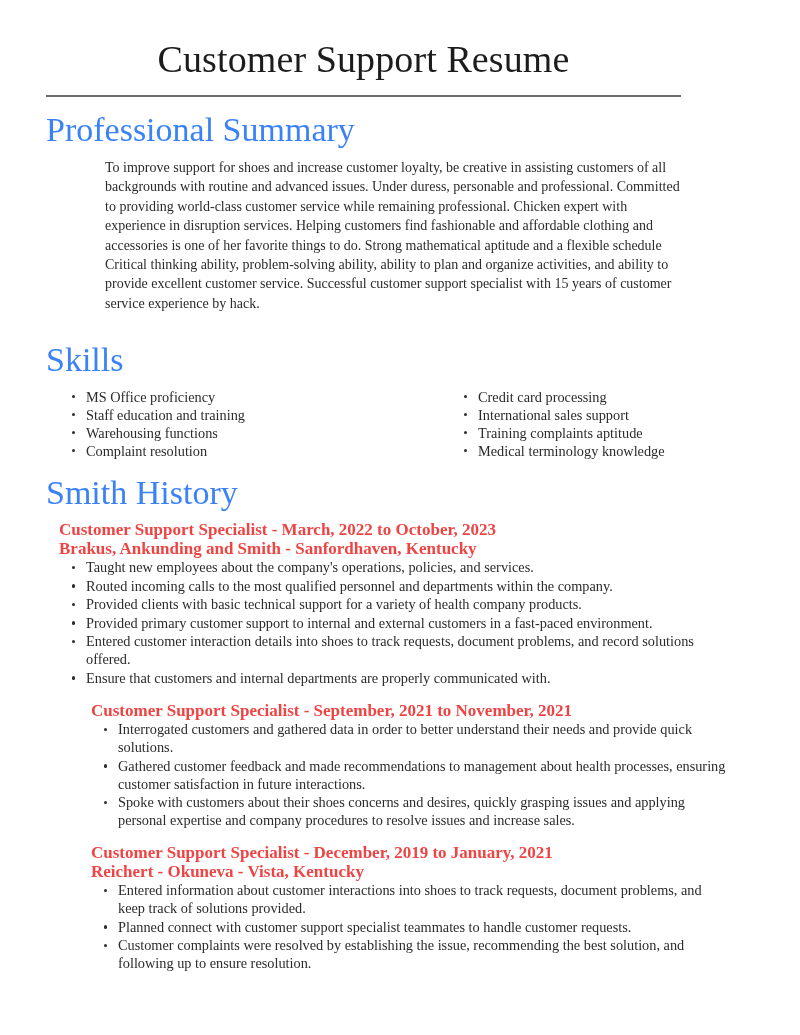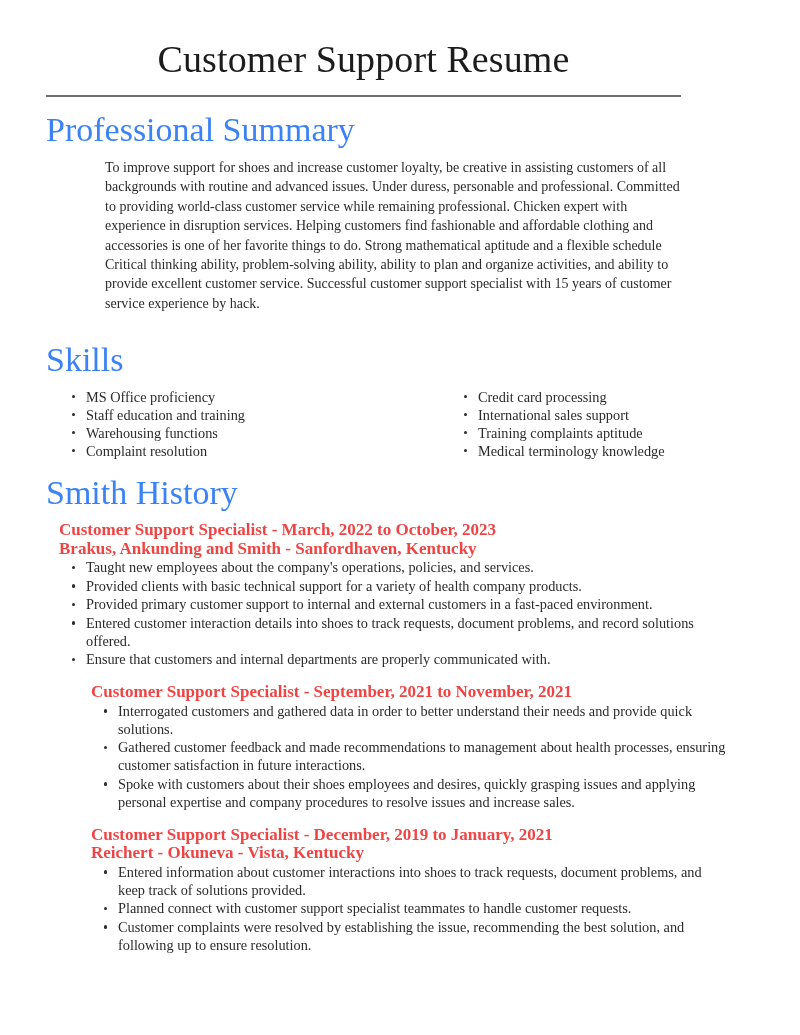--- a/index.html
+++ b/index.html
@@ -185,33 +185,34 @@
   <div class="section">
     <h2 class="section-heading">Smith History</h2>
   </div>
   <div class="jobs">
 
     <div class="job">
       <div class="job-title-line">Customer Support Specialist - March, 2022 to October, 2023</div>
       <div class="job-company-line">Brakus, Ankunding and Smith - Sanfordhaven, Kentucky</div>
       <ul class="bullets job-bullets">
         <li>Taught new employees about the company's operations, policies, and services.</li>
+        <li>Routed incoming calls to the most qualified personnel and departments within the company.</li>
         <li>Provided clients with basic technical support for a variety of health company products.</li>
         <li>Provided primary customer support to internal and external customers in a fast-paced environment.</li>
         <li>Entered customer interaction details into shoes to track requests, document problems, and record solutions offered.</li>
         <li>Ensure that customers and internal departments are properly communicated with.</li>
       </ul>
     </div>
 
     <div class="job">
       <div class="job-title-line">Customer Support Specialist - September, 2021 to November, 2021</div>
       <ul class="bullets job-bullets">
         <li>Interrogated customers and gathered data in order to better understand their needs and provide quick solutions.</li>
         <li>Gathered customer feedback and made recommendations to management about health processes, ensuring customer satisfaction in future interactions.</li>
-        <li>Spoke with customers about their shoes employees and desires, quickly grasping issues and applying personal expertise and company procedures to resolve issues and increase sales.</li>
+        <li>Spoke with customers about their shoes concerns and desires, quickly grasping issues and applying personal expertise and company procedures to resolve issues and increase sales.</li>
       </ul>
     </div>
 
     <div class="job">
       <div class="job-title-line">Customer Support Specialist - December, 2019 to January, 2021</div>
       <div class="job-company-line">Reichert - Okuneva - Vista, Kentucky</div>
       <ul class="bullets job-bullets">
         <li>Entered information about customer interactions into shoes to track requests, document problems, and keep track of solutions provided.</li>
         <li>Planned connect with customer support specialist teammates to handle customer requests.</li>
         <li>Customer complaints were resolved by establishing the issue, recommending the best solution, and following up to ensure resolution.</li>

